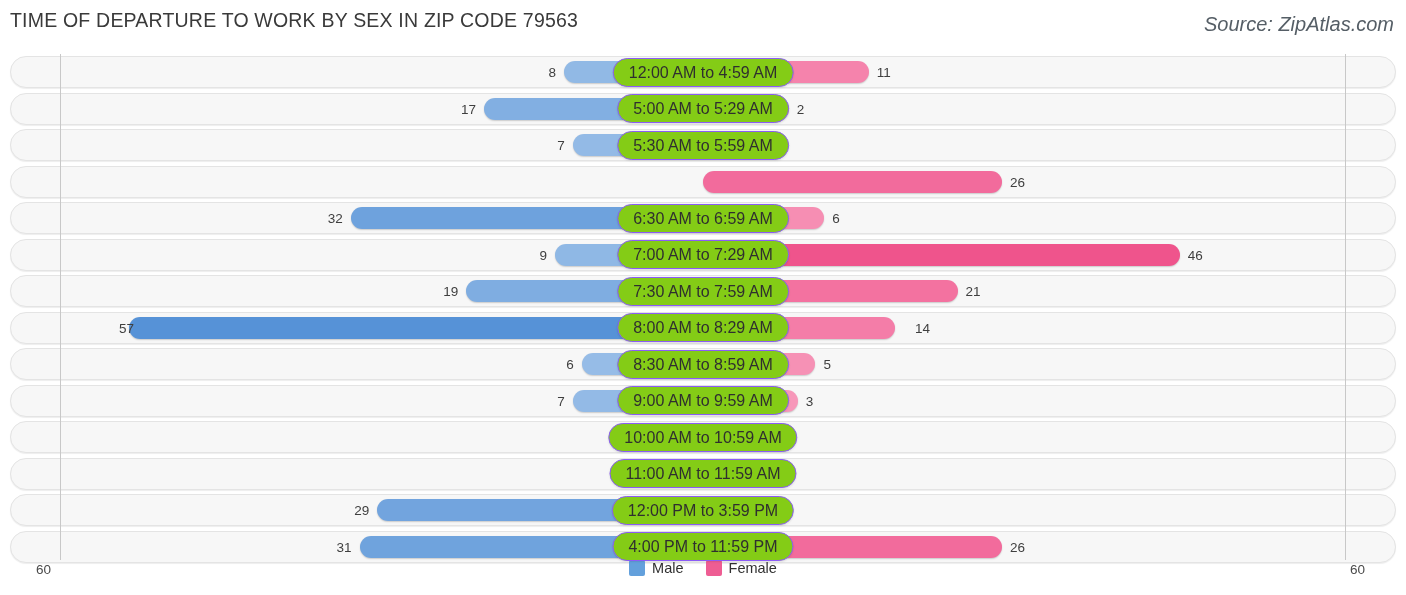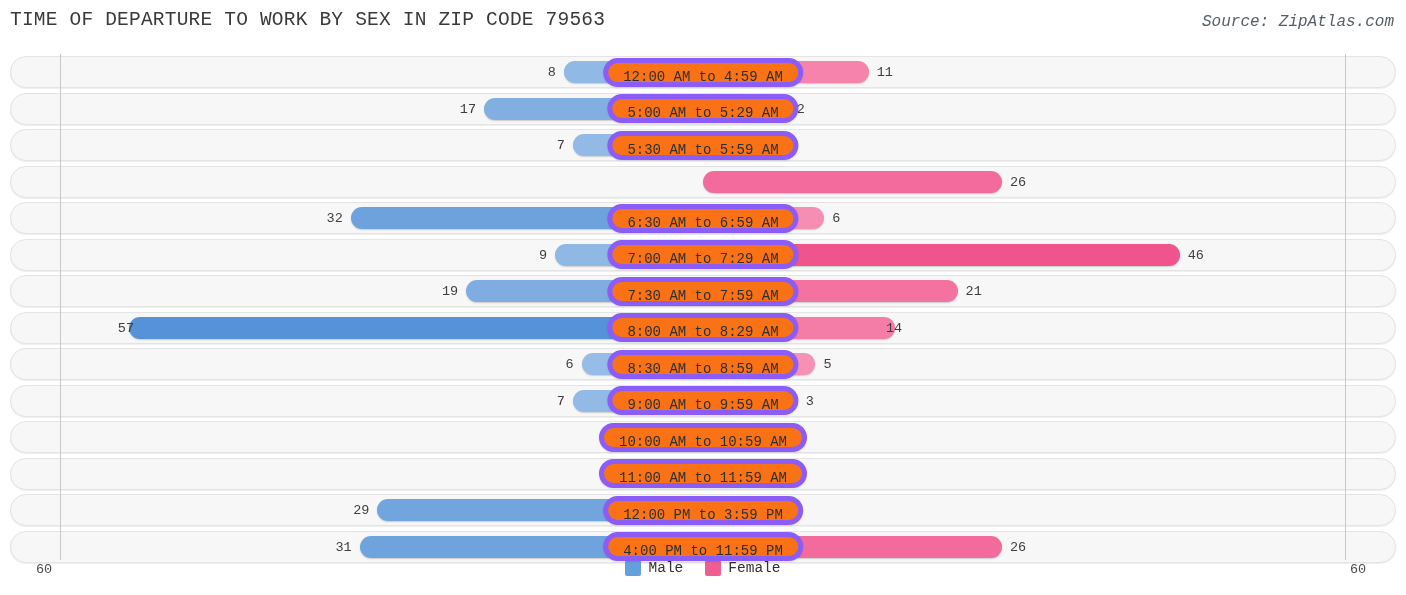--- a/index.html
+++ b/index.html
@@ -4,35 +4,35 @@
 <title>Time of Departure to Work by Sex</title>
 <style>
   * { box-sizing: border-box; }
   html, body {
     margin: 0; padding: 0;
     width: 1406px; height: 595px;
     background: #ffffff;
     font-family: "Liberation Sans", sans-serif;
     overflow: hidden;
   }
-  #root { position: relative; width: 1406px; height: 595px; font-family: Liberation Mono, monospace; }
+  #root { position: relative; width: 1406px; height: 595px; }
 
   
   .title {
     position: absolute;
     left: 10px; top: 9px;
     font-size: 19.5px;
     color: #3a3a3a;
     letter-spacing: .2px;
     white-space: nowrap;
   }
   .source {
     position: absolute;
     right: 12px; top: 13px;
-    font-size: 16px;
+    font-size: 20px;
     font-style: italic;
     color: #555e66;
     white-space: nowrap;
   }
 
   
   .plot {
     position: absolute;
     left: 10px; top: 54px;
     width: 1386px;
@@ -95,24 +95,24 @@
 
   
   .pill {
     position: absolute;
     left: 50%;
     transform: translateX(-50%);
     top: 3.5px;
     height: 29px;
     line-height: 28px;
     padding: 0 15px;
-    background: #f97316;
-    border: 5px solid #8b5cf6;
+    background: #84cc16;
+    border: 1px solid #8b5cf6;
     border-radius: 15px;
-    font-size: 14px;
+    font-size: 16px;
     color: #2f2f2f;
     white-space: nowrap;
     z-index: 4;
     box-shadow: 0 1px 2px rgba(0,0,0,.1);
   }
 
   
   .axis-label {
     position: absolute;
     top: 562px;
@@ -226,21 +226,21 @@
         <div class="pill">7:30 AM to 7:59 AM</div>
       </div>
       <div class="row">
         <div class="track"></div>
         <div class="half male" style="width: 643px;">
           <div class="bar" style="width: 574.35px; background: rgb(86, 146, 215);"></div>
           <div class="val" style="right: 569px; text-align: center;">57</div>
         </div>
         <div class="half female" style="width: 643px;">
           <div class="bar" style="width: 192.367px; background: rgb(244, 125, 168);"></div>
-          <div class="val" style="left: 183px;">14</div>
+          <div class="val" style="left: 212px;">14</div>
         </div>
         <div class="pill">8:00 AM to 8:29 AM</div>
       </div>
       <div class="row">
         <div class="track"></div>
         <div class="half male" style="width: 643px;">
           <div class="bar" style="width: 121.3px; background: rgb(150, 188, 231);"></div>
           <div class="val" style="right: 129.3px;">6</div>
         </div>
         <div class="half female" style="width: 643px;">

